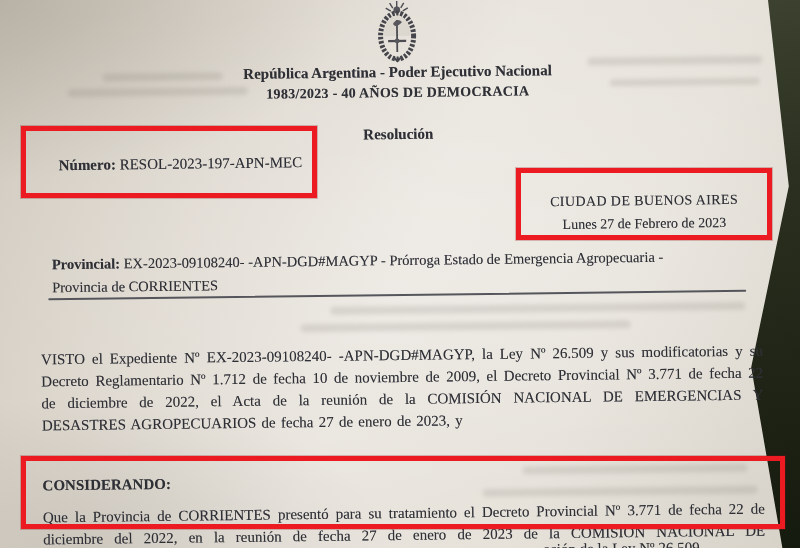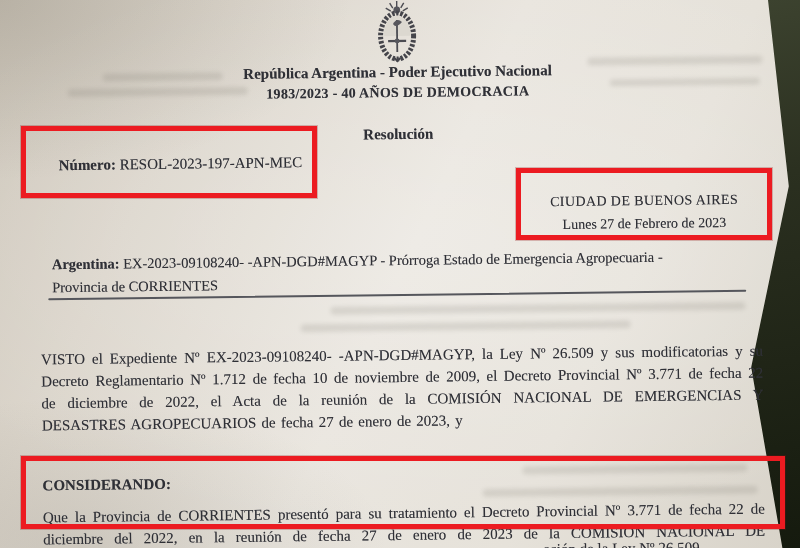--- a/index.html
+++ b/index.html
@@ -137,21 +137,21 @@
 
     <div class="abs" style="left:60px; top:153px; font-size:15px; white-space:nowrap;">
       <span class="b">Número:</span>
       <span>RESOL-2023-197-APN-MEC</span>
     </div>
 
     <div class="abs" style="left:520px; top:196px; width:250px; text-align:center; font-size:14px; letter-spacing:0.4px;">CIUDAD DE BUENOS AIRES</div>
     <div class="abs" style="left:520px; top:219px; width:250px; text-align:center; font-size:14px;">Lunes 27 de Febrero de 2023</div>
 
     <div class="abs" style="left:52px; top:252px; width:710px; font-size:14.5px; white-space:nowrap;">
-      <span class="b">Argentina:</span>
+      <span class="b">Provincial:</span>
       <span>EX-2023-09108240- -APN-DGD#MAGYP - Prórroga Estado de Emergencia Agropecuaria -</span>
     </div>
     <div class="abs" style="left:52px; top:275px; font-size:14.5px;">Provincia de CORRIENTES</div>
     <div class="rule"></div>
 
     <div class="tline just" style="top:345px;">VISTO el Expediente Nº EX-2023-09108240- -APN-DGD#MAGYP, la Ley Nº 26.509 y sus modificatorias y su</div>
     <div class="tline just" style="top:367px;">Decreto Reglamentario Nº 1.712 de fecha 10 de noviembre de 2009, el Decreto Provincial Nº 3.771 de fecha 22</div>
     <div class="tline just" style="top:389px;">de diciembre de 2022, el Acta de la reunión de la COMISIÓN NACIONAL DE EMERGENCIAS Y</div>
     <div class="tline" style="top:411px;">DESASTRES AGROPECUARIOS de fecha 27 de enero de 2023, y</div>
 

